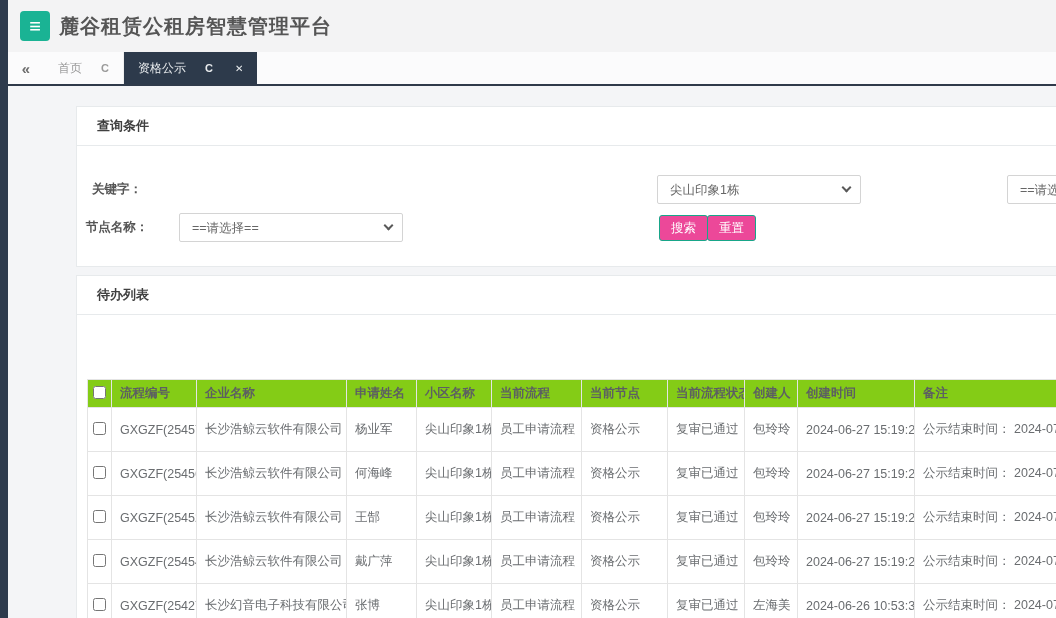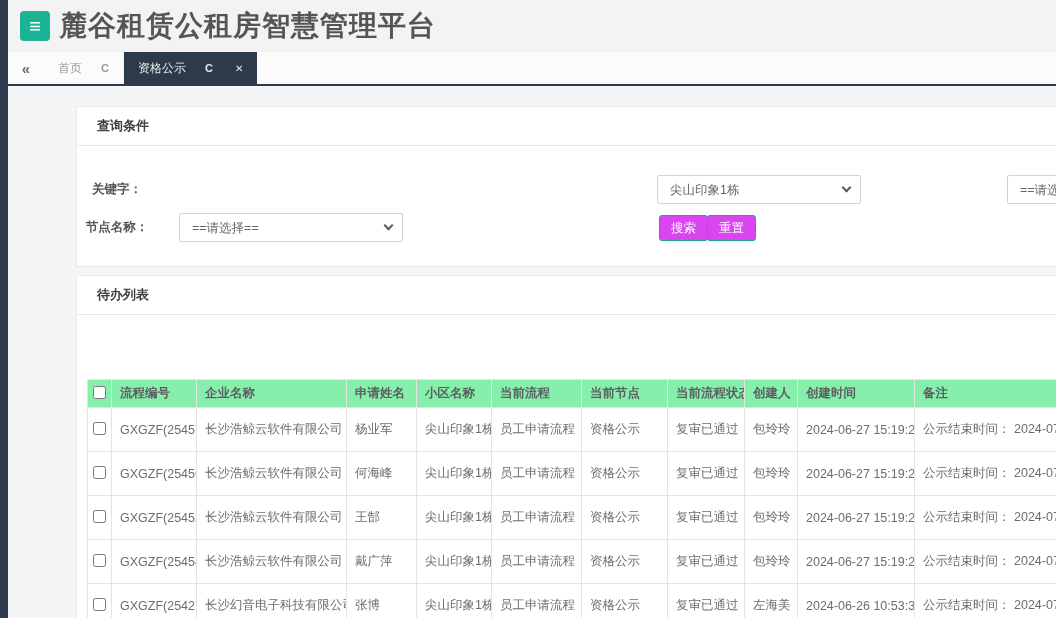--- a/index.html
+++ b/index.html
@@ -3,21 +3,21 @@
 <meta charset="utf-8">
 <style>
   * { box-sizing: border-box; margin: 0; padding: 0; }
   html,body { width:1056px; height:618px; overflow:hidden; }
   body { font-family:"Liberation Sans","DejaVu Sans",sans-serif; background:#f4f5f7; position:relative; }
 
   .sidebar-sliver { position:absolute; left:0; top:0; width:8px; height:618px; background:#2e3b4d; z-index:9; }
 
   .app-header { position:absolute; left:8px; right:0; top:0; height:52px; background:#f3f3f4; display:flex; align-items:center; padding-left:12px; }
   .menu-btn { width:30px; height:30px; background:#1ab394; border-radius:4px; color:#fff; display:flex; align-items:center; justify-content:center; font-size:20px; font-weight:bold; cursor:pointer; }
-  .app-title { margin-left:9px; font-size:28px; font-weight:600; color:#555; letter-spacing:1px; }
+  .app-title { margin-left:9px; font-size:20px; font-weight:600; color:#555; letter-spacing:1px; }
 
   .tabbar { position:absolute; left:8px; right:0; top:52px; height:34px; background:#fbfbfc; border-bottom:2px solid #2f3a4a; display:flex; align-items:stretch; }
   .collapse-btn { width:36px; display:flex; align-items:center; justify-content:center; color:#6d6d6d; font-size:15px; font-weight:bold; cursor:pointer; }
   .tab { display:flex; align-items:center; padding:0 14px; font-size:12px; color:#9a9a9a; gap:18px; cursor:pointer; border-right:1px solid #efefef; }
   .tab .refresh { font-weight:bold; font-size:11px; margin-left:1px; }
   .tab .close { font-size:10px; margin-left:4px; }
   .tab.active { background:#2d3a4b; color:#e9ecee; border-right:none; }
 
   .content { position:absolute; left:8px; top:88px; right:0; bottom:0; padding:18px 0 0 20px; background:#f4f5f7;margin-left:48px; }
 
@@ -34,30 +34,30 @@
   .text-input { position:absolute; left:124px; top:28px; width:317px; height:30px; border:1px solid #d4d4d4; border-radius:2px; padding:0 10px; font-size:12.5px; color:#666; background:#fff; font-family:inherit; }
   .text-input::placeholder { color:#b9bcbf; }
 
   .select-wrap { position:absolute; height:29px; }
   .sel-community { left:580px; top:29px; width:204px; }
   .sel-process   { left:930px; top:29px; width:190px; }
   .sel-node      { left:102px; top:67px; width:224px; }
   .select-wrap select { width:100%; height:100%; border:1px solid #d4d4d4; border-radius:2px; background:#fff; color:#666; font-size:12.5px; padding:0 24px 0 12px; appearance:none; -webkit-appearance:none; font-family:inherit; }
   .select-wrap .chev { position:absolute; right:11px; top:9px; width:7px; height:7px; border-right:2px solid #595959; border-bottom:2px solid #595959; transform:rotate(45deg); pointer-events:none; }
 
-  .btn { position:absolute; top:69px; height:26px; padding:0 11px; background:#d946ef; color:#fff; border:1px solid #18a689; border-radius:3px; font-size:12.5px; cursor:pointer; font-family:inherit; }
+  .btn { position:absolute; top:69px; height:26px; padding:0 11px; background:#ec4899; color:#fff; border:1px solid #18a689; border-radius:3px; font-size:12.5px; cursor:pointer; font-family:inherit; }
   .btn-search { left:582px; }
   .btn-reset  { left:630px; }
 
   .todo-panel { margin-top:8px; min-height:400px; }
   .todo-body { padding:64px 0 0 10px; }
 
   table.grid { border-collapse:collapse; table-layout:fixed; width:1045px; font-size:12.5px; color:#6a6d70; }
   .grid th, .grid td { border:1px solid #e4e4e4; padding:0 8px; text-align:left; white-space:nowrap; overflow:hidden; }
-  .grid thead th { height:28px; background:#86efac; font-weight:bold; color:#5c5f62; font-size:12.5px; }
+  .grid thead th { height:28px; background:#84cc16; font-weight:bold; color:#5c5f62; font-size:12.5px; }
   .grid tbody td { height:44px; background:#fff; }
   .cb-cell { text-align:center !important; padding:0 !important; }
   .grid input[type=checkbox] { width:13px; height:13px; cursor:pointer; }
 </style>
 </head>
 <body>
 
 <div class="sidebar-sliver"></div>
 
 <div class="app-header">

